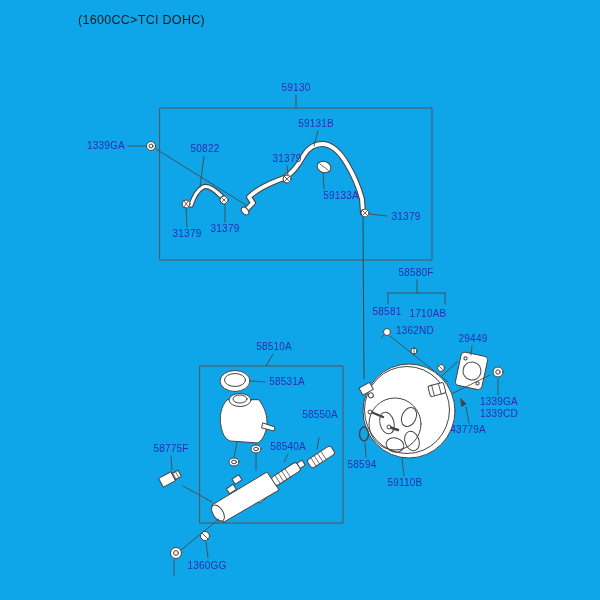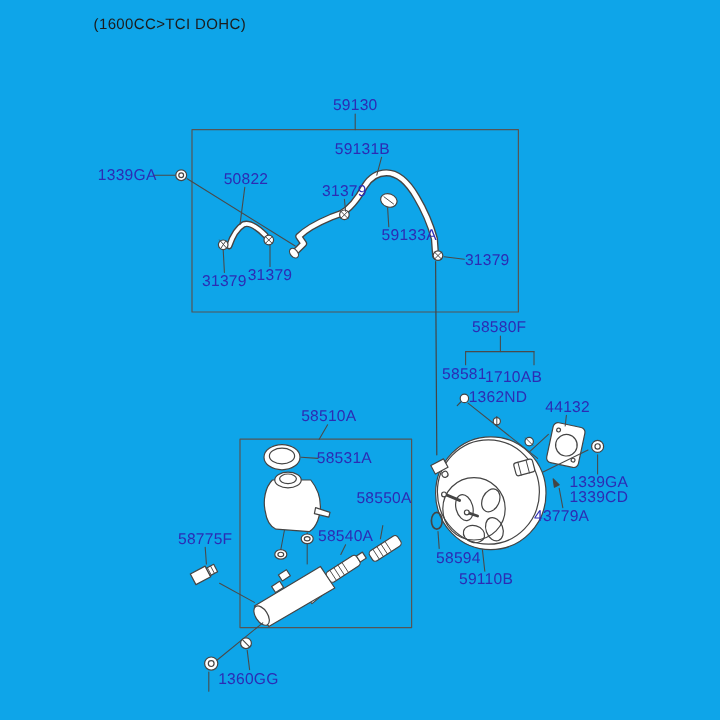--- a/index.html
+++ b/index.html
@@ -3,21 +3,21 @@
 <meta charset="utf-8">
 <style>
   html,body{margin:0;padding:0;background:#fff;}
   #stage{
     position:relative;width:600px;height:600px;background:#0ea5e9;overflow:hidden;
     font-family:"Liberation Sans", sans-serif;
   }
   #art{position:absolute;left:0;top:0;}
   .lbl{
     position:absolute;white-space:nowrap;color:#2c2cb4;
-    font-size:13px;line-height:14px;transform:translateX(-50%);
+    font-size:10px;line-height:14px;transform:translateX(-50%);
     letter-spacing:0.2px;
   }
   .title{
     position:absolute;color:#1c1c1c;font-size:12.5px;line-height:14px;
     letter-spacing:0.3px;
   }
 </style>
 </head>
 <body>
 
@@ -232,41 +232,41 @@
       <g stroke="#4a4a4a" stroke-width="0.9">
         <path d="M206,542 L208,558"></path>
         <path d="M174,560 L174,576"></path>
       </g>
     </g>
   </svg>
 
   <div class="title" style="left:78px;top:13px">(1600CC&gt;TCI DOHC)</div>
 
   <div class="lbl" style="left:296px;top:81px">59130</div>
-  <div class="lbl" style="left:302px;top:117px">59131B</div>
+  <div class="lbl" style="left:316px;top:117px">59131B</div>
   <div class="lbl" style="left:106px;top:139px">1339GA</div>
   <div class="lbl" style="left:205px;top:142px">50822</div>
   <div class="lbl" style="left:287px;top:152px">31379</div>
   <div class="lbl" style="left:341px;top:189px">59133A</div>
   <div class="lbl" style="left:406px;top:210px">31379</div>
   <div class="lbl" style="left:187px;top:227px">31379</div>
   <div class="lbl" style="left:225px;top:222px">31379</div>
 
   <div class="lbl" style="left:416px;top:266px">58580F</div>
   <div class="lbl" style="left:387px;top:305px">58581</div>
   <div class="lbl" style="left:428px;top:307px">1710AB</div>
   <div class="lbl" style="left:415px;top:324px">1362ND</div>
-  <div class="lbl" style="left:473px;top:332px">44132</div>
+  <div class="lbl" style="left:473px;top:332px">29449</div>
 
   <div class="lbl" style="left:274px;top:340px">58510A</div>
   <div class="lbl" style="left:287px;top:375px">58531A</div>
   <div class="lbl" style="left:499px;top:395px">1339GA</div>
   <div class="lbl" style="left:499px;top:407px">1339CD</div>
   <div class="lbl" style="left:468px;top:423px">43779A</div>
   <div class="lbl" style="left:320px;top:408px">58550A</div>
   <div class="lbl" style="left:171px;top:442px">58775F</div>
   <div class="lbl" style="left:288px;top:440px">58540A</div>
-  <div class="lbl" style="left:382px;top:458px">58594</div>
+  <div class="lbl" style="left:362px;top:458px">58594</div>
   <div class="lbl" style="left:405px;top:476px">59110B</div>
 
   <div class="lbl" style="left:207px;top:559px">1360GG</div>
   <div class="lbl" style="left:175px;top:601px">1310DA</div>
 </div>
 
 </body></html>

